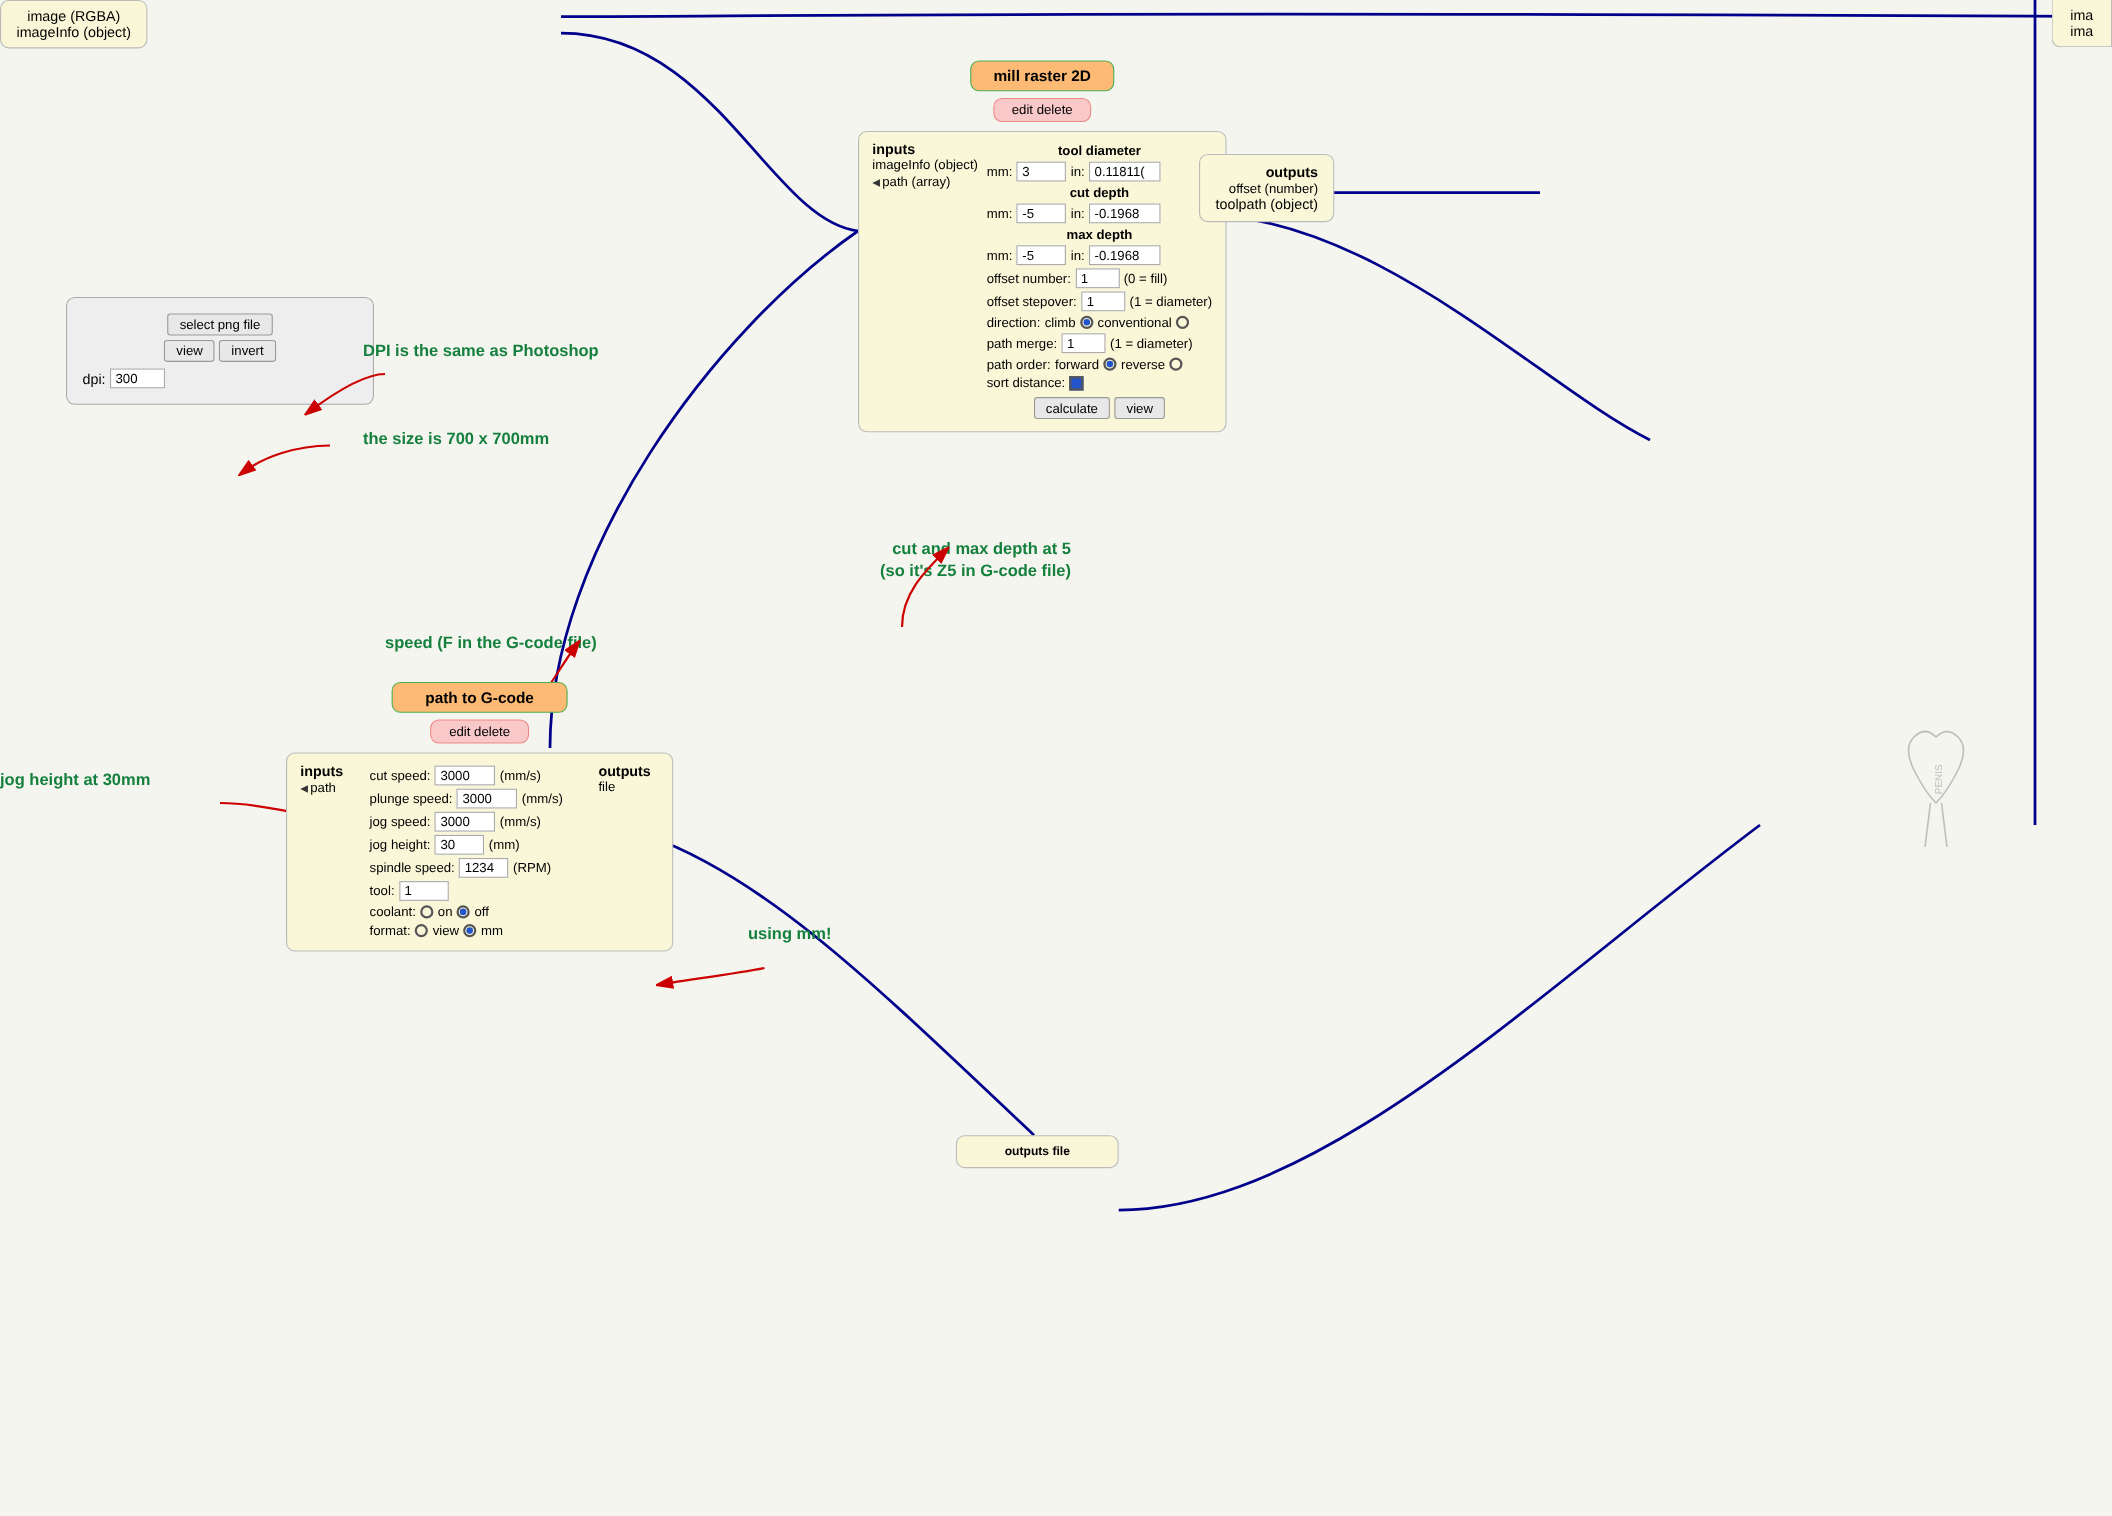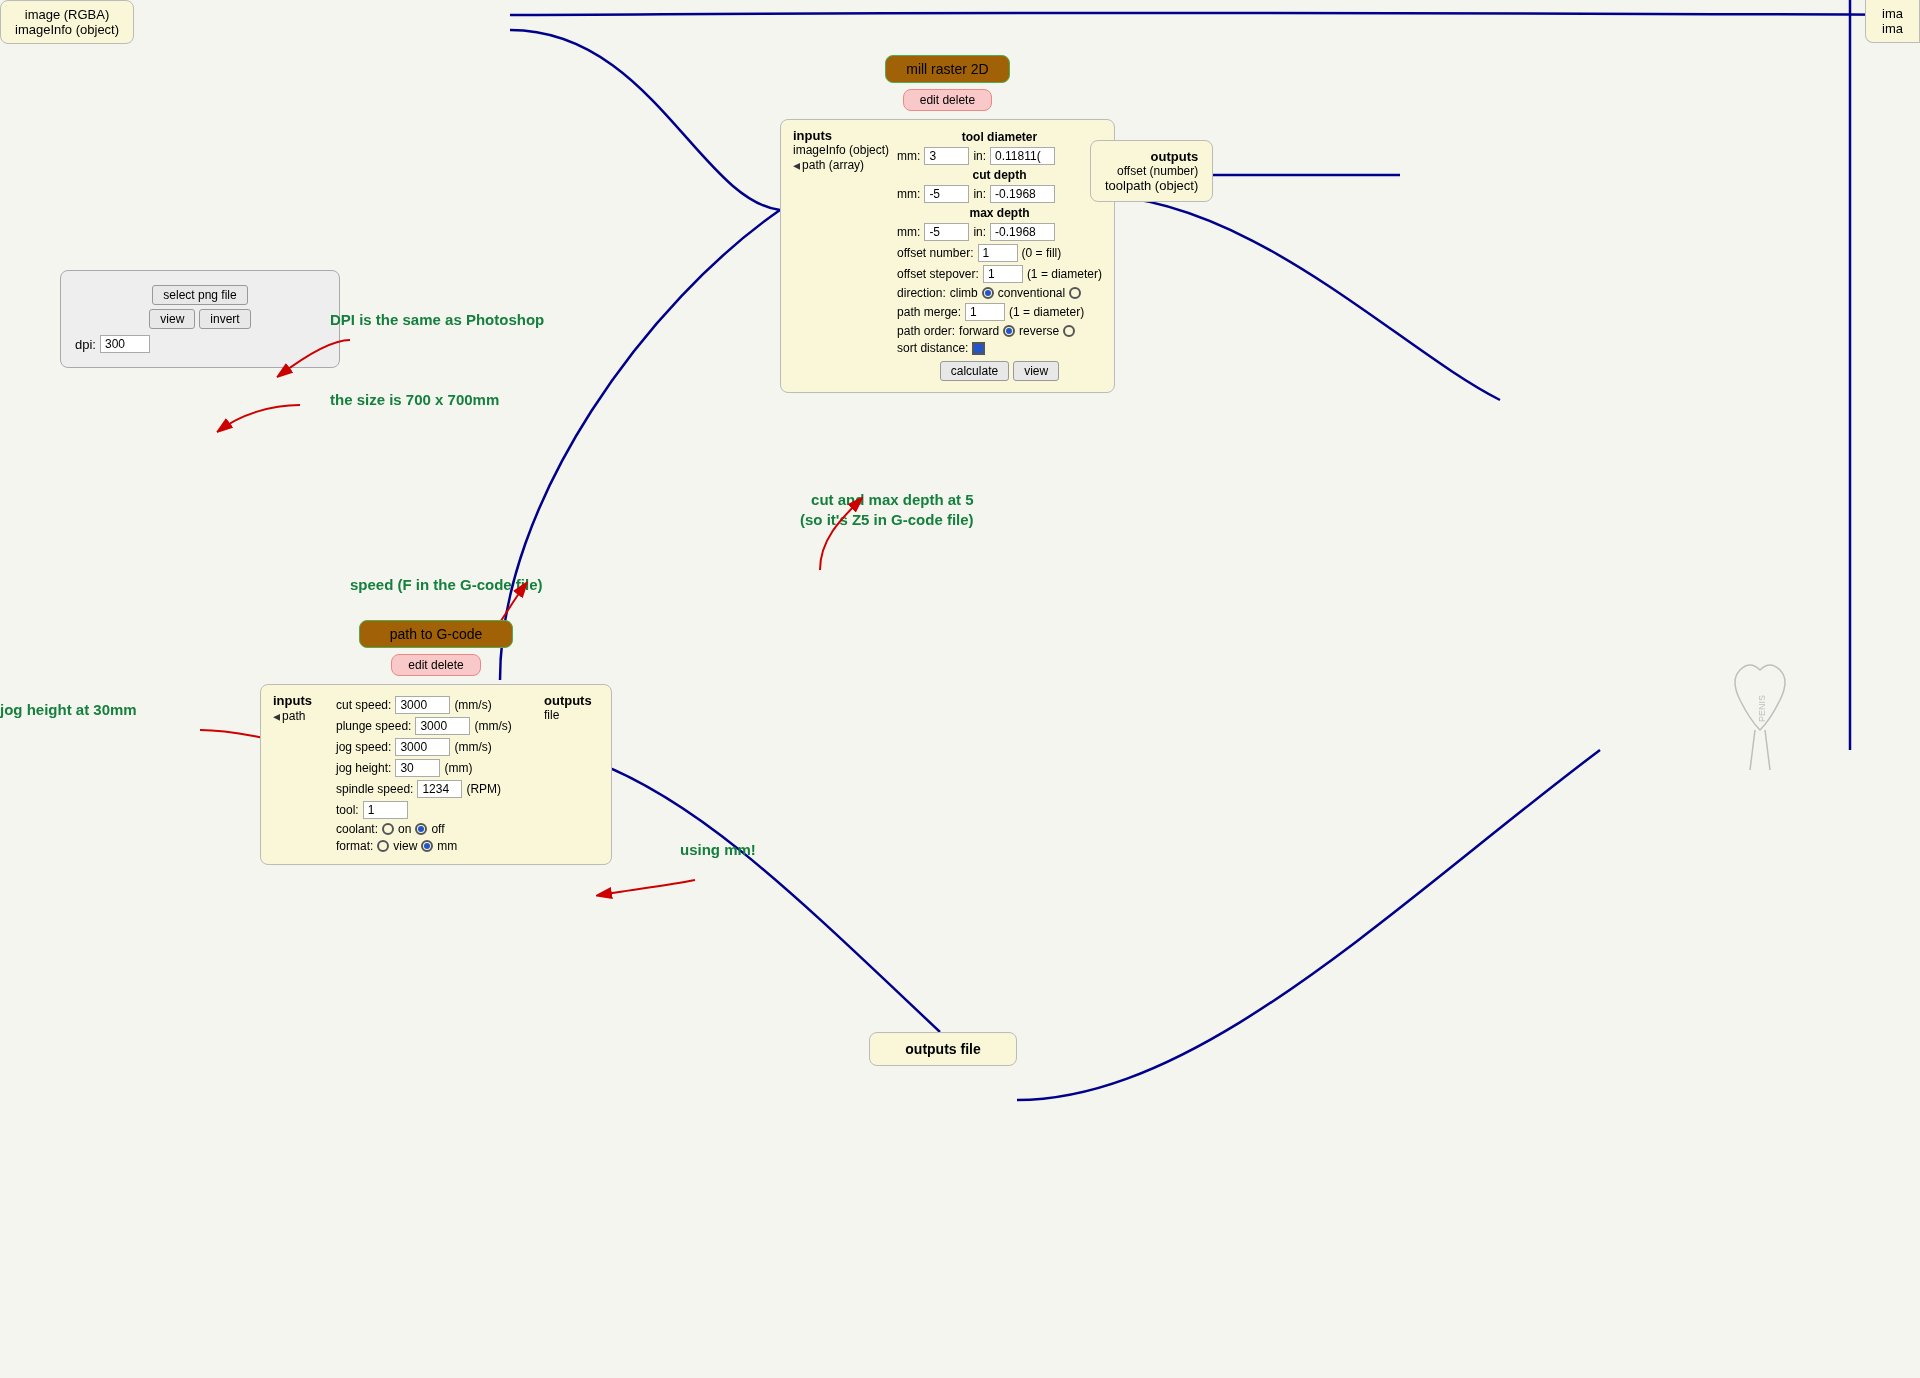--- a/index.html
+++ b/index.html
@@ -81,27 +81,27 @@
     }
 
     
     .mill-node-container {
       position: absolute;
       left: 780px;
       top: 55px;
     }
 
     .mill-title-box {
-      background: #a16207;
+      background: #fdba74;
       border: 1.5px solid #4caf50;
       border-radius: 8px;
       padding: 5px 20px;
       text-align: center;
       font-size: 14px;
-      font-weight: normal;
+      font-weight: bold;
       margin-bottom: 2px;
     }
 
     .edit-delete-box {
       background: #f9c8c8;
       border: 1.5px solid #e88;
       border-radius: 8px;
       padding: 3px 16px;
       text-align: center;
       font-size: 12px;
@@ -529,21 +529,21 @@
   <svg style="position:absolute;top:490px;left:790px;width:120px;height:100px;pointer-events:none;">
     <path d="M 30 80 C 30 50, 50 30, 70 10" stroke="#cc0000" stroke-width="2" fill="none" marker-end="url(#arr6)"></path>
     <defs>
       <marker id="arr6" markerWidth="8" markerHeight="8" refX="6" refY="3" orient="auto">
         <path d="M0,0 L0,6 L9,3 z" fill="#cc0000"></path>
       </marker>
     </defs>
   </svg>
 
   <div class="outputs-file-node">
-    <div class="bold" style="font-size:14px;">outputs file</div>
+    <div class="bold" style="font-size:11px;">outputs file</div>
   </div>
 
   <div class="sketch-figure">
     <svg viewBox="0 0 120 140" width="120" height="140">
       <path d="M40 20 Q50 10 60 20 Q70 10 80 20 Q90 30 80 50 Q70 70 60 80 Q50 70 40 50 Q30 30 40 20Z" fill="none" stroke="#888" stroke-width="1.5"></path>
       <path d="M55 80 L50 120 M65 80 L70 120" stroke="#888" stroke-width="1.5" fill="none"></path>
       <text x="48" y="65" font-size="9" fill="#888" transform="rotate(-90, 60, 60)">PENIS</text>
     </svg>
   </div>
 

